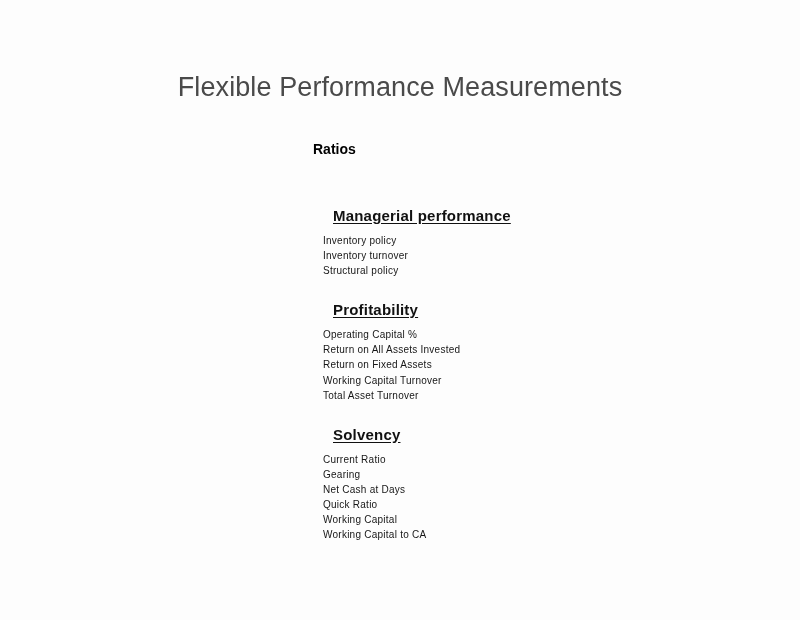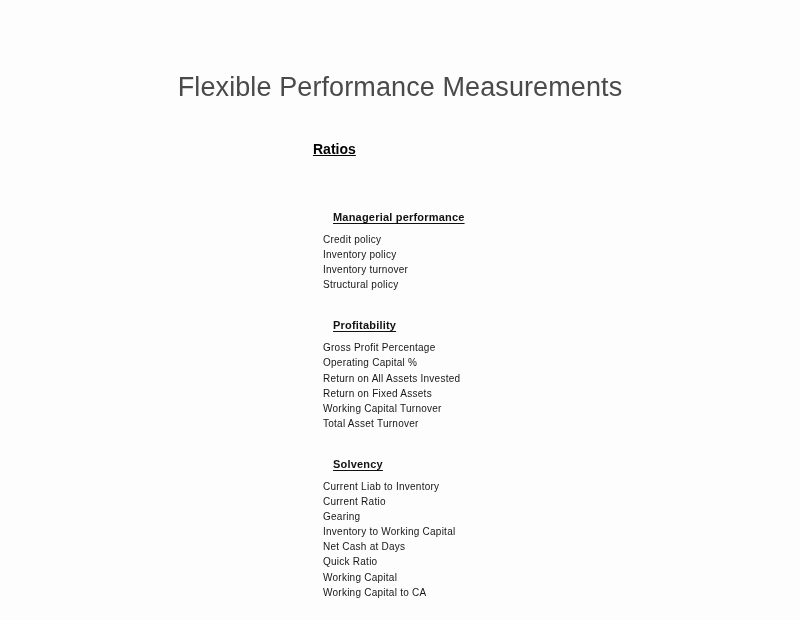--- a/index.html
+++ b/index.html
@@ -36,40 +36,39 @@
     white-space: nowrap;
   }
 
   .section-label {
     position: absolute;
     left: 313px;
     top: 141px;
     font-size: 14px;
     font-weight: bold;
     color: #000000;
-    text-decoration: underline;
   }
 
   .ratio-groups {
     position: absolute;
     left: 323px;
     top: 207px;
     width: 420px;
   }
 
   .ratio-group {
     margin-bottom: 23px;
   }
 
   .ratio-group:last-child {
     margin-bottom: 0;
   }
 
   .group-heading {
-    font-size: 11px;
+    font-size: 15px;
     font-weight: bold;
     color: #111111;
     text-decoration: underline;
     text-underline-offset: 2px;
     margin-left: 10px;
     margin-bottom: 9px;
     display: inline-block;
     letter-spacing: 0.2px;
   }
 
@@ -94,46 +93,42 @@
 
   <div class="doc-title">Flexible Performance Measurements</div>
 
   <div class="section-label">Ratios</div>
 
   <div class="ratio-groups">
 
     <div class="ratio-group">
       <div class="group-heading">Managerial performance</div>
       <ul class="group-items">
-        <li>Credit policy</li>
         <li>Inventory policy</li>
         <li>Inventory turnover</li>
         <li>Structural policy</li>
       </ul>
     </div>
 
     <div class="ratio-group">
       <div class="group-heading">Profitability</div>
       <ul class="group-items">
-        <li>Gross Profit Percentage</li>
         <li>Operating Capital %</li>
         <li>Return on All Assets Invested</li>
         <li>Return on Fixed Assets</li>
         <li>Working Capital Turnover</li>
         <li>Total Asset Turnover</li>
       </ul>
     </div>
 
     <div class="ratio-group">
       <div class="group-heading">Solvency</div>
       <ul class="group-items">
-        <li>Current Liab to Inventory</li>
         <li>Current Ratio</li>
         <li>Gearing</li>
-        <li>Inventory to Working Capital</li>
         <li>Net Cash at Days</li>
         <li>Quick Ratio</li>
         <li>Working Capital</li>
         <li>Working Capital to CA</li>
       </ul>
     </div>
 
   </div>
 </div>
 

